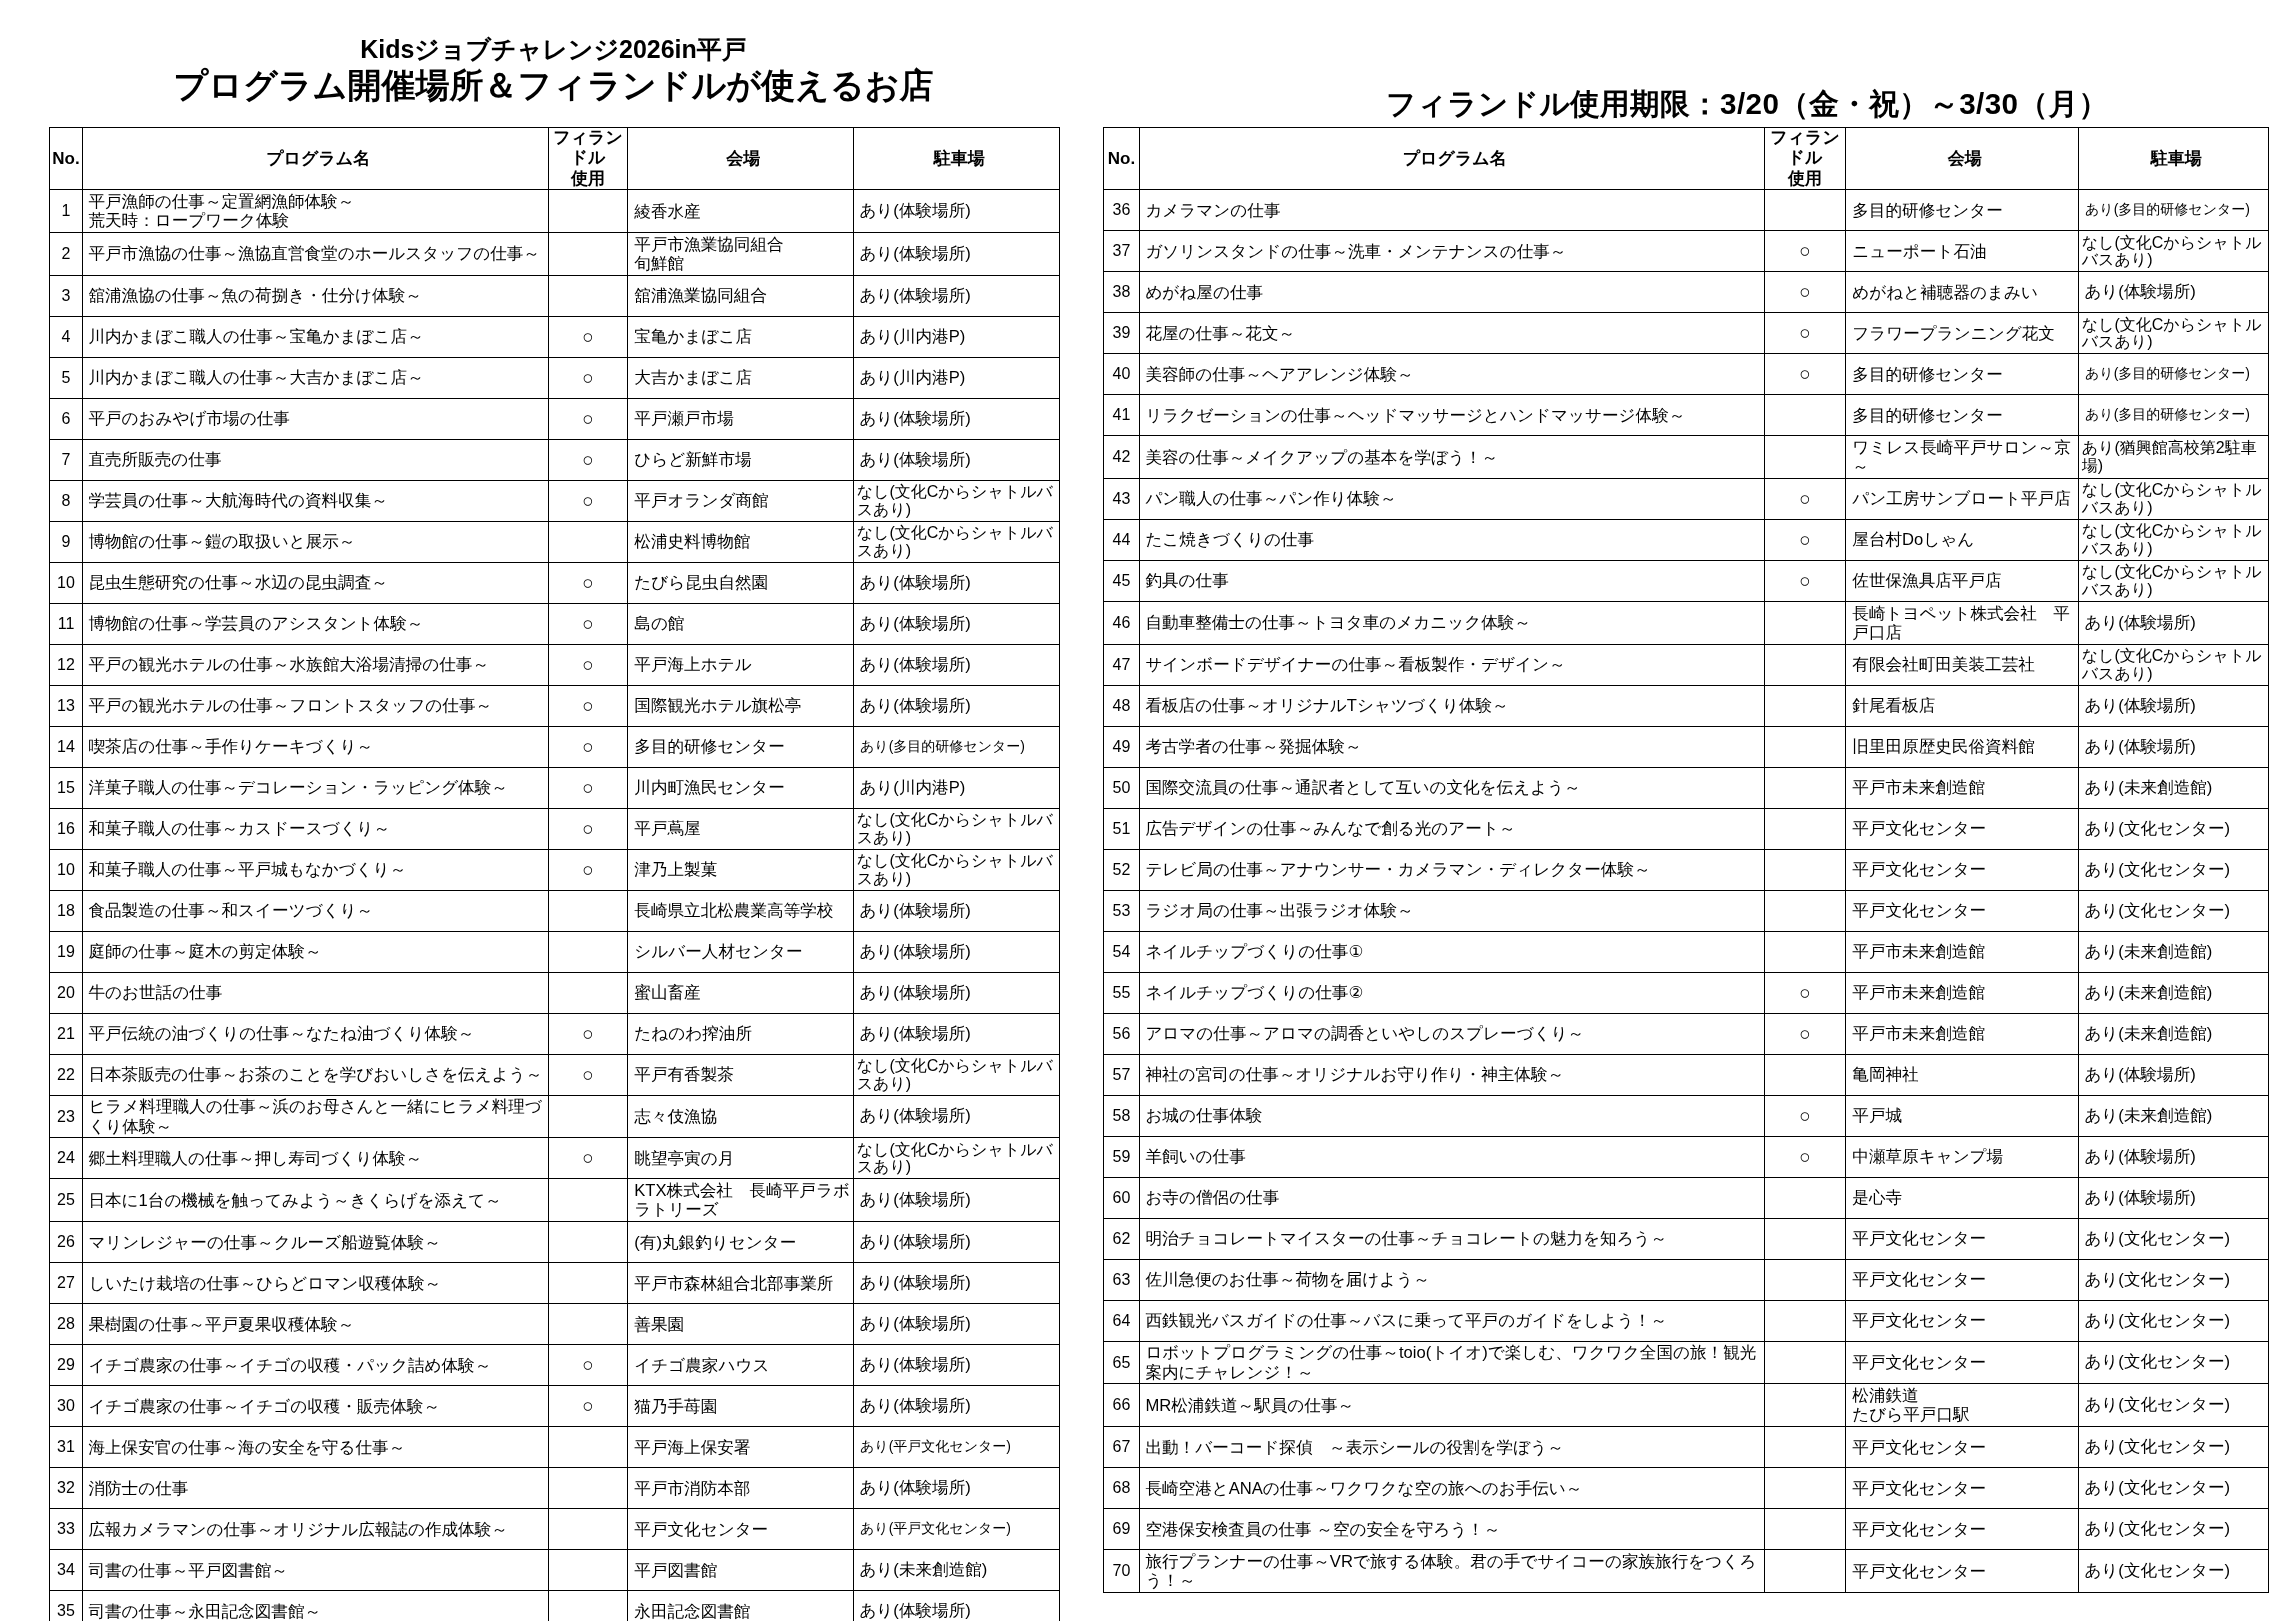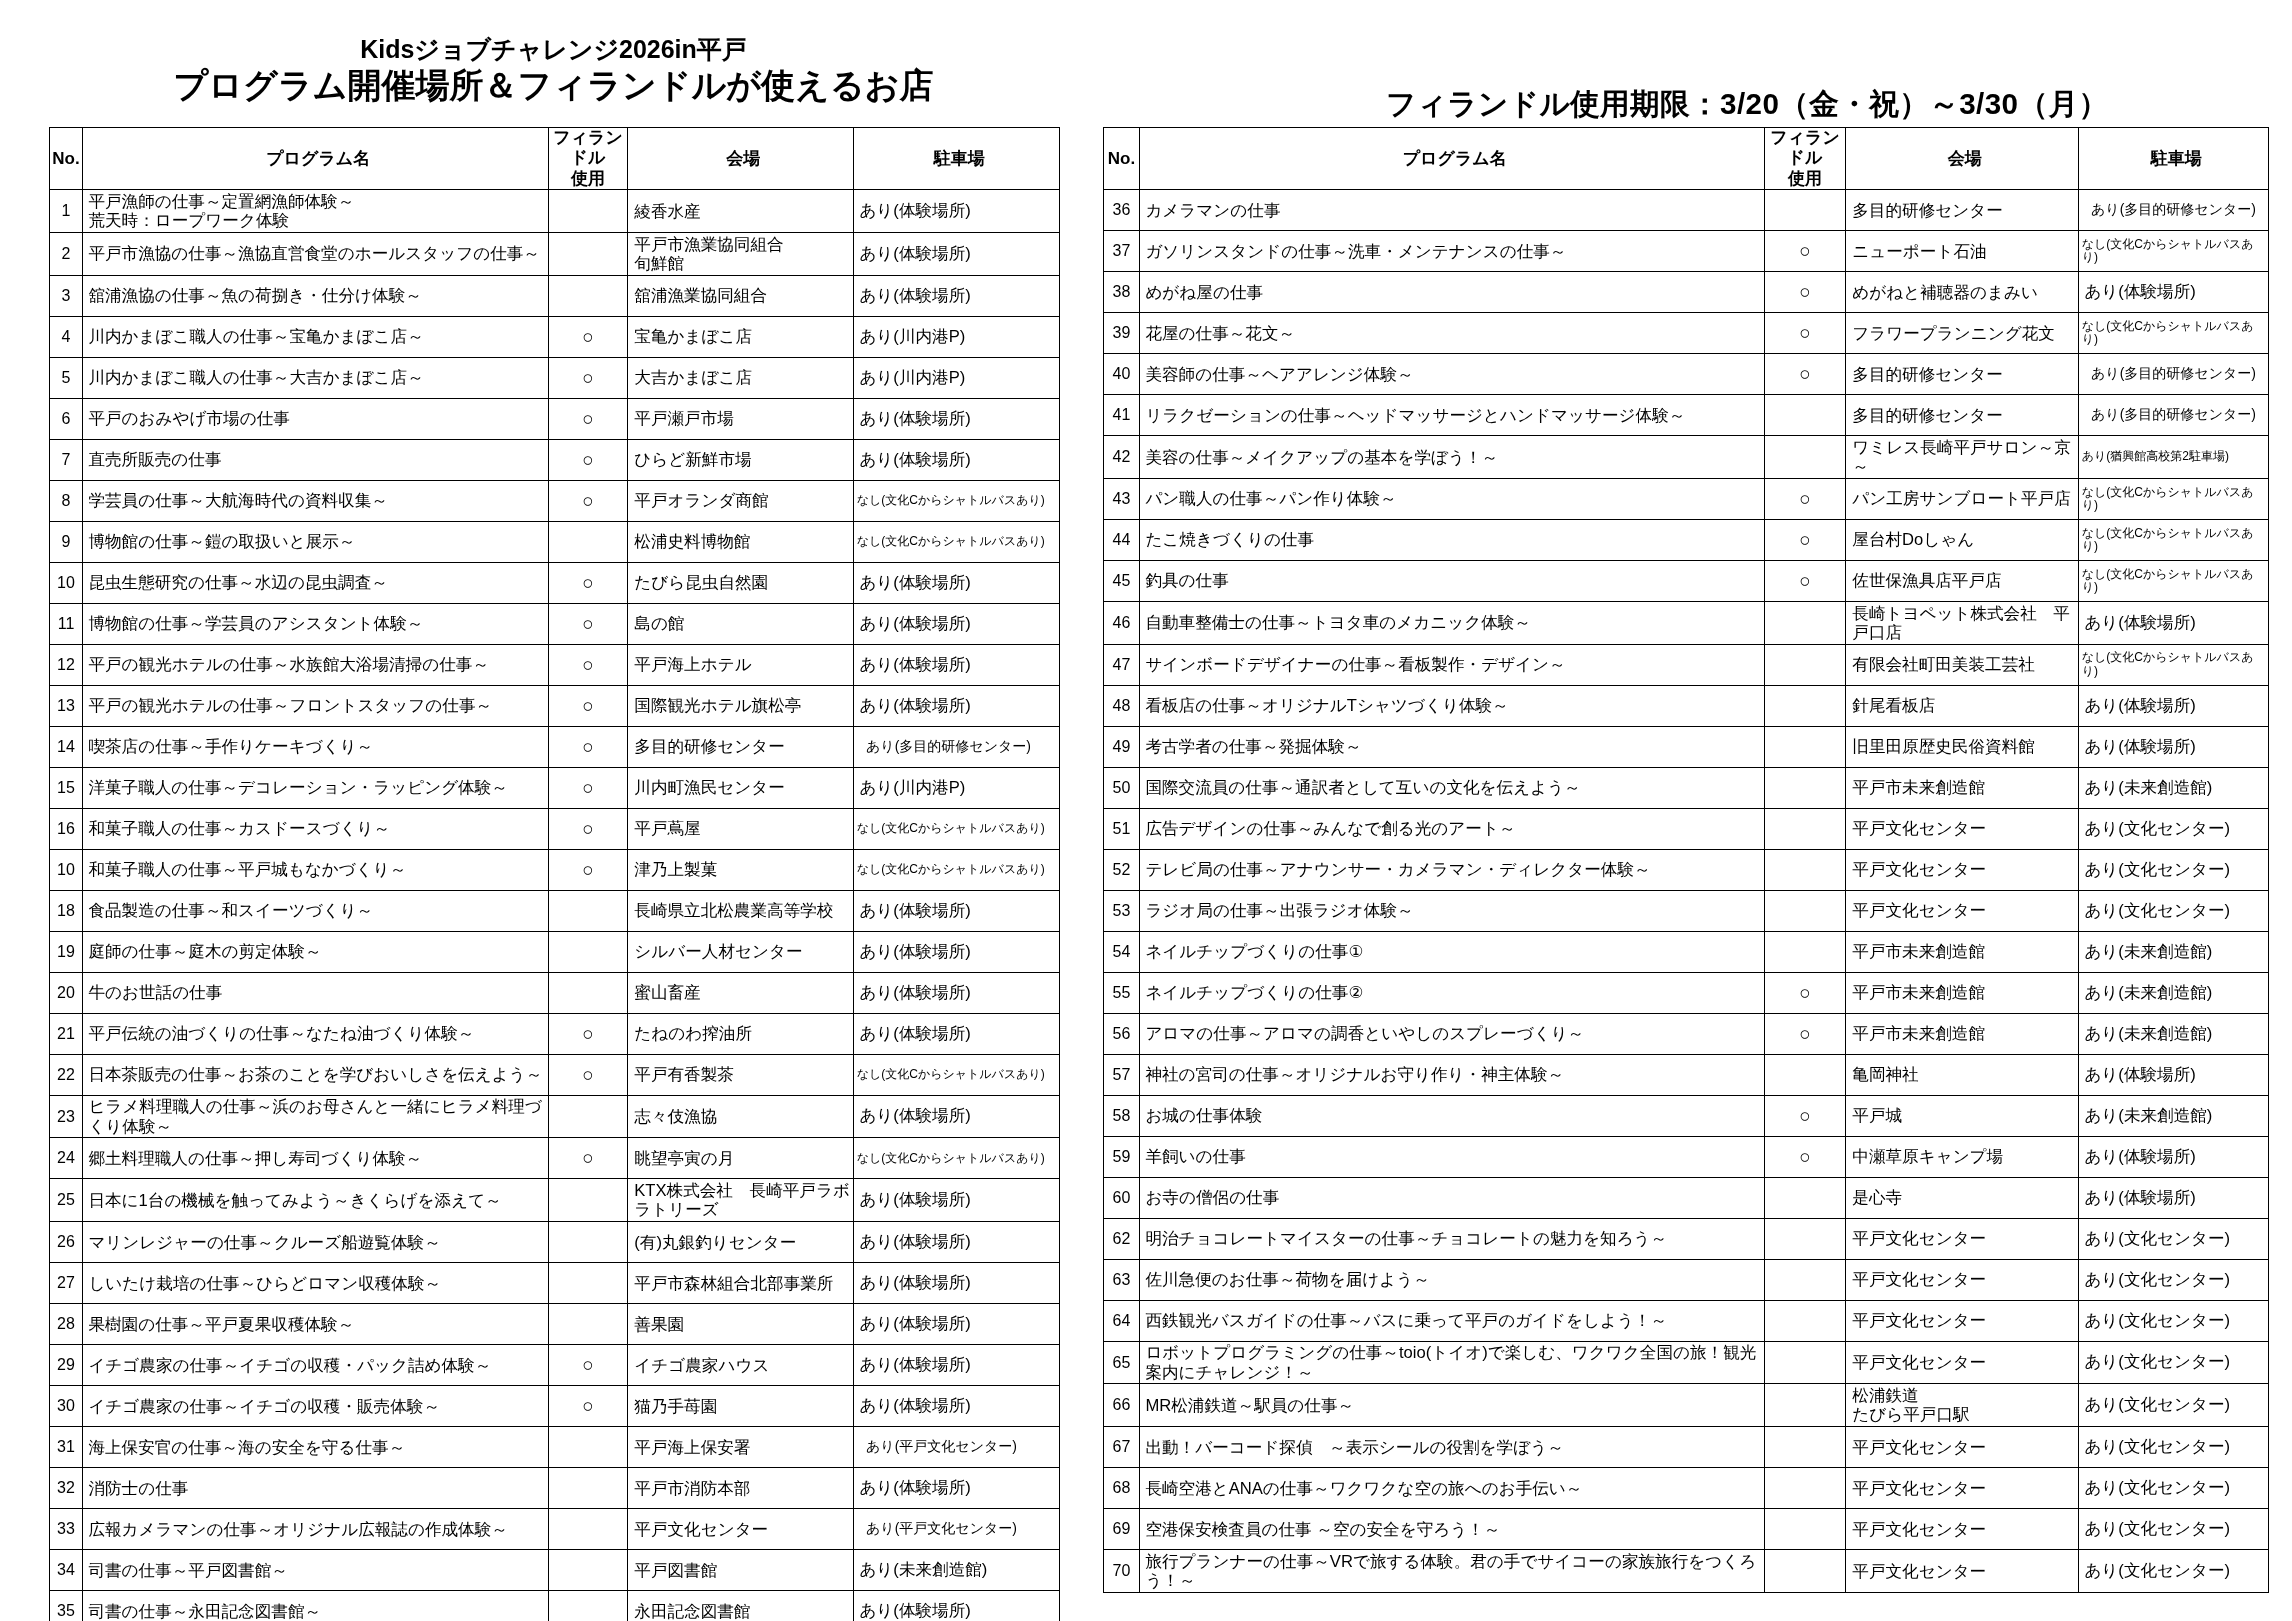--- a/index.html
+++ b/index.html
@@ -36,22 +36,22 @@
   .jobs-table thead th { height: 38px; font-size: 17px; font-weight: bold; }
   .jobs-table tbody td { height: 41px; }
   th.c-prog, th.c-venue, th.c-park { text-align: center; padding-left: 5.4px; }
   th.c-no   { text-align: center; font-size: 15px; }
   th.c-fira { font-size: 12px; line-height: 1.2; font-weight: bold; }
   td.c-no   { text-align: center; font-size: 16px; }
   td.c-prog { font-size: 16.6px; line-height: 1.15; padding: 1.8px 3.6px 1.8px 5.4px; white-space: pre-line; }
   td.c-fira { text-align: center; font-size: 19px; }
   td.c-venue{ font-size: 16.6px; line-height: 1.15; padding: 1.8px 1.8px 1.8px 6.3px; white-space: pre-line; }
   td.c-park { font-size: 16.6px; line-height: 1.1; padding-left: 5.4px; }
-  td.c-park.mid   { font-size: 14px; padding-left: 12px; }
-  td.c-park.small { font-size: 12px; padding-left: 2.7px; }
+  td.c-park.mid   { font-size: 14px; padding-left: 6px; }
+  td.c-park.small { font-size: 16px; padding-left: 2.7px; }
 </style>
 </head>
 <body>
 
 <div class="title-left">
   <div class="l1">Kidsジョブチャレンジ2026in平戸</div>
   <div class="l2">プログラム開催場所＆フィランドルが使えるお店</div>
 </div>
 <div class="title-right">フィランドル使用期限：3/20（金・祝）～3/30（月）</div>
 

